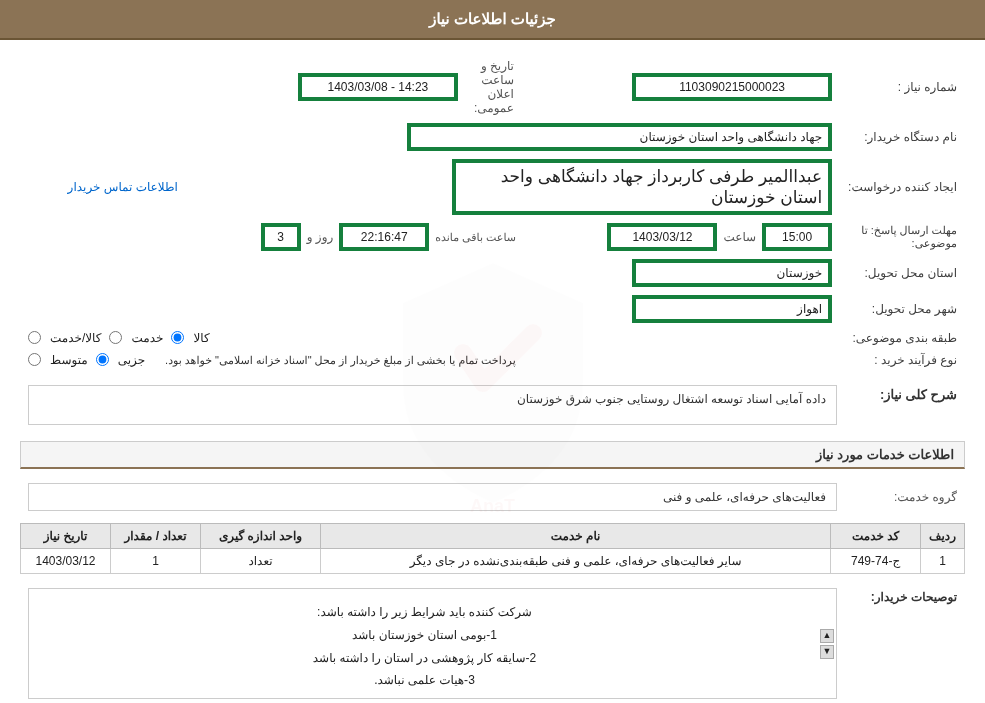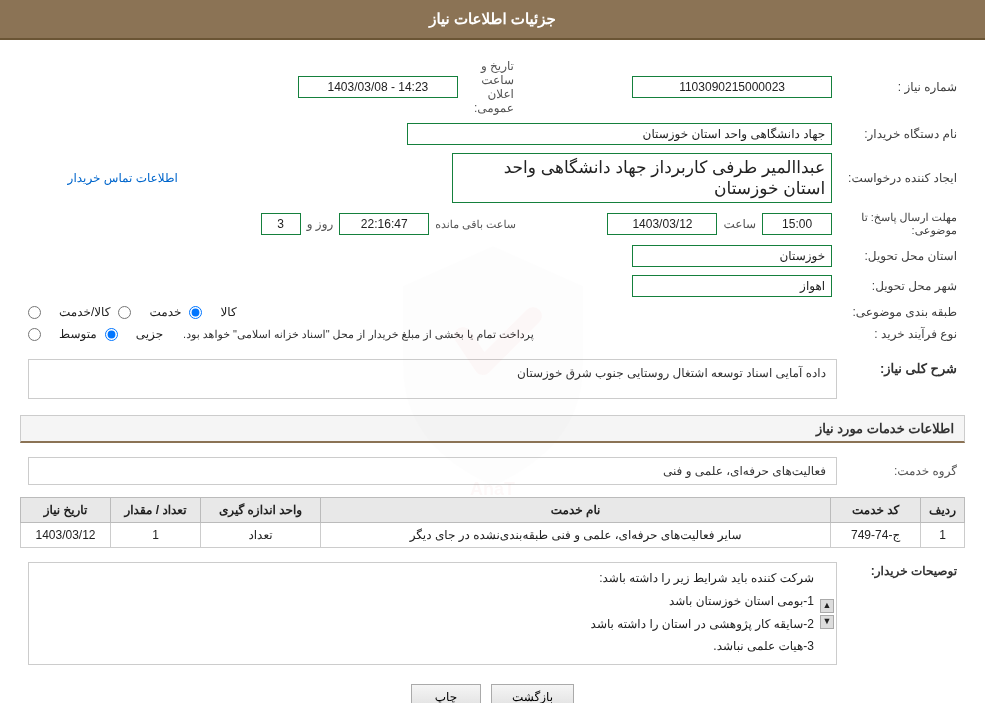--- a/index.html
+++ b/index.html
@@ -52,21 +52,21 @@
       color: #404040;
       white-space: nowrap;
       text-align: right;
       width: 120px;
       font-weight: normal;
     }
     .value-cell {
       text-align: right;
     }
     .input-box {
-      border: 1px solid #15803d;
+      border: 4px solid #15803d;
       background: #fff;
       padding: 3px 6px;
       min-height: 22px;
       display: inline-block;
       text-align: right;
     }
     .input-medium { width: 200px; }
     .input-date { width: 110px; }
     .link-style { color: #0066cc; cursor: pointer; text-decoration: none; }
     .flex-row {
@@ -76,22 +76,22 @@
       flex-direction: row-reverse;
     }
     .radio-group {
       display: flex;
       align-items: center;
       gap: 8px;
       flex-direction: row-reverse;
     }
     .radio-item {
       display: flex;
-      align-items: flex-end;
-      gap: 18px;
+      align-items: flex-start;
+      gap: 9px;
     }
     .process-note {
       font-size: 11px;
       color: #333;
     }
     .description-box {
       border: 1px solid #ccc;
       padding: 6px 10px;
       min-height: 40px;
       width: 100%;
@@ -346,21 +346,21 @@
           </tr>
         </tbody>
       </table>
     </div>
 
     <table class="info-table" style="margin-top:10px;">
       <tbody>
           <tr>
         <td style="width:120px; font-weight:bold; color:#333; vertical-align:top; padding:6px 8px; font-size:12px;">توصیحات خریدار:</td>
         <td>
-          <div style="position:relative; border:1px solid #ccc; padding:4px 22px 6px 6px; min-height:90px; text-align:right; font-size:12px; line-height:1.9; background:#fff;">
+          <div style="position:relative; border:1px solid #ccc; padding:12px 22px 6px 6px; min-height:90px; text-align:center; font-size:12px; line-height:1.9; background:#fff;">
             <div>شرکت کننده باید شرایط زیر را داشته باشد:</div>
             <div>1-بومی استان خوزستان باشد</div>
             <div>2-سایقه کار پژوهشی در استان را داشته باشد</div>
             <div>3-هیات علمی نباشد.</div>
             <div class="scrollbar-indicator">
               <div class="scroll-arrow">▲</div>
               <div class="scroll-arrow">▼</div>
             </div>
           </div>
         </td>

